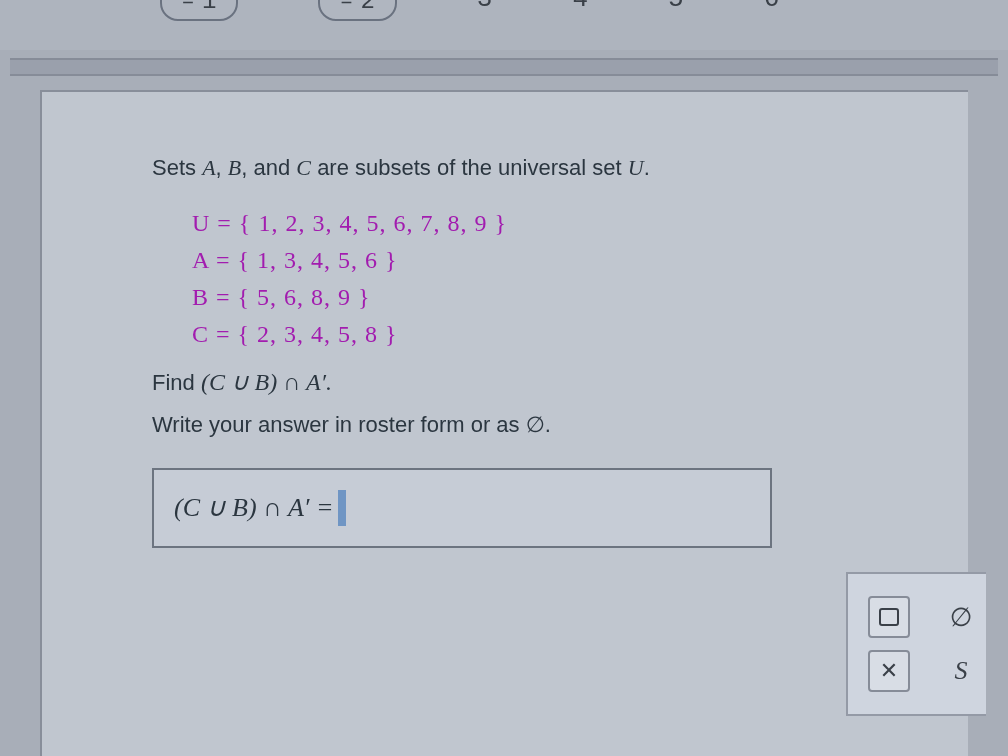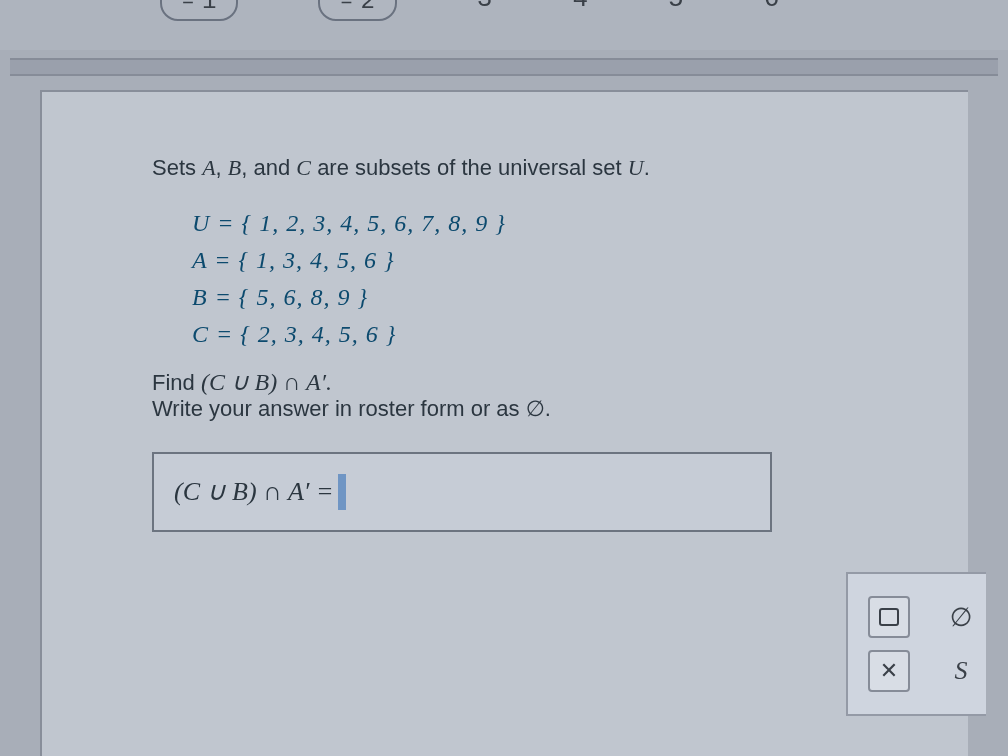--- a/index.html
+++ b/index.html
@@ -73,29 +73,28 @@
   }
   .intro {
     font-size: 22px;
     line-height: 1.45;
     margin-bottom: 26px;
     color: #2b3640;
   }
   .set-def {
     font-size: 24px;
     font-family: "Times New Roman", serif;
-    font-style: italic;
-    color: #0c4a6e;
+    color: #a21caf;
     margin: 10px 0 10px 40px;
     letter-spacing: 1px;
   }
   .find-line {
     font-size: 22px;
     margin-top: 20px;
-    margin-bottom: 0;
+    margin-bottom: 16px;
     color: #2b3640;
   }
   .find-line .expr { font-family: "Times New Roman", serif; font-style: italic; font-size: 24px; }
   .write-line {
     font-size: 22px;
     margin-bottom: 30px;
     color: #2b3640;
   }
   .answer-box {
     border: 2px solid #6c7480;
@@ -174,21 +173,21 @@
 
 <div class="content-area">
 
   <div class="intro">
     <span>Sets <span style="font-style:italic;font-family:'Times New Roman',serif">A</span>, <span style="font-style:italic;font-family:'Times New Roman',serif">B</span>, and <span style="font-style:italic;font-family:'Times New Roman',serif">C</span> are subsets of the universal set <span style="font-style:italic;font-family:'Times New Roman',serif">U</span>.</span><br>
   </div>
 
   <div class="set-def">U = { 1, 2, 3, 4, 5, 6, 7, 8, 9 }</div>
   <div class="set-def">A = { 1, 3, 4, 5, 6 }</div>
   <div class="set-def">B = { 5, 6, 8, 9 }</div>
-  <div class="set-def">C = { 2, 3, 4, 5, 6 }</div>
+  <div class="set-def">C = { 2, 3, 4, 5, 8 }</div>
 
   <div class="find-line">
     <span>Find </span><span class="expr">(C ∪ B) ∩ A′.</span>
   </div>
   <div class="write-line">Write your answer in roster form or as ∅.</div>
 
   <div class="answer-box">
     <span>(C ∪ B) ∩ A′ = </span>
     <span></span>
     <span class="cursor"></span>

